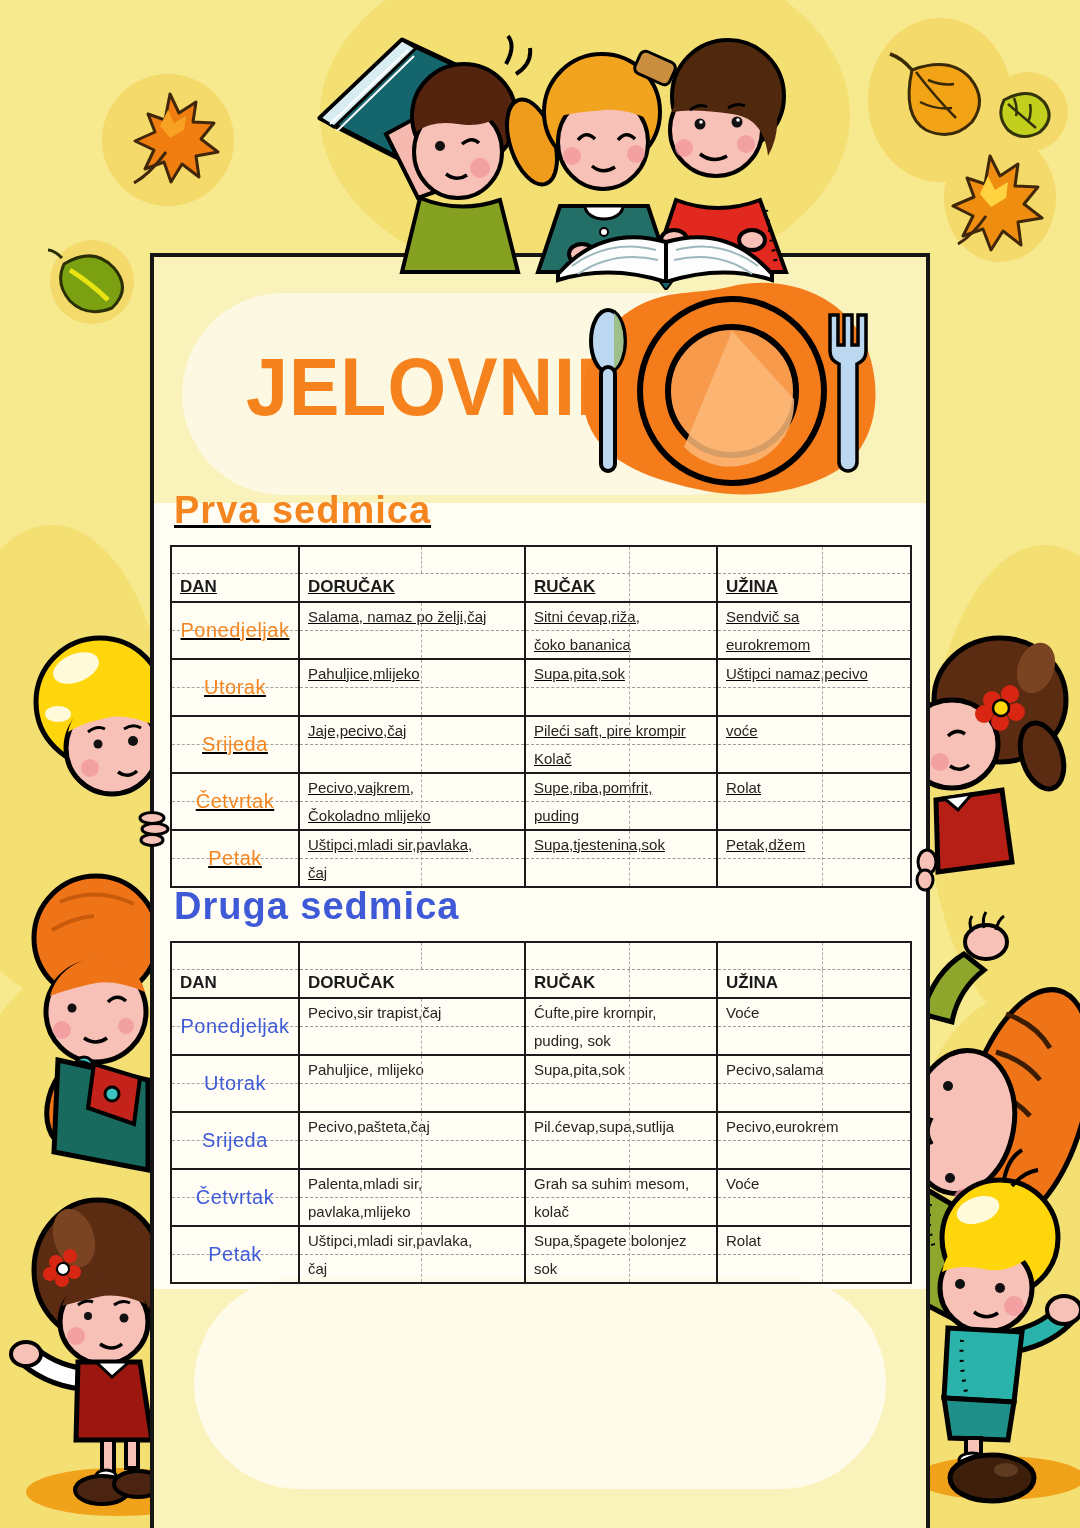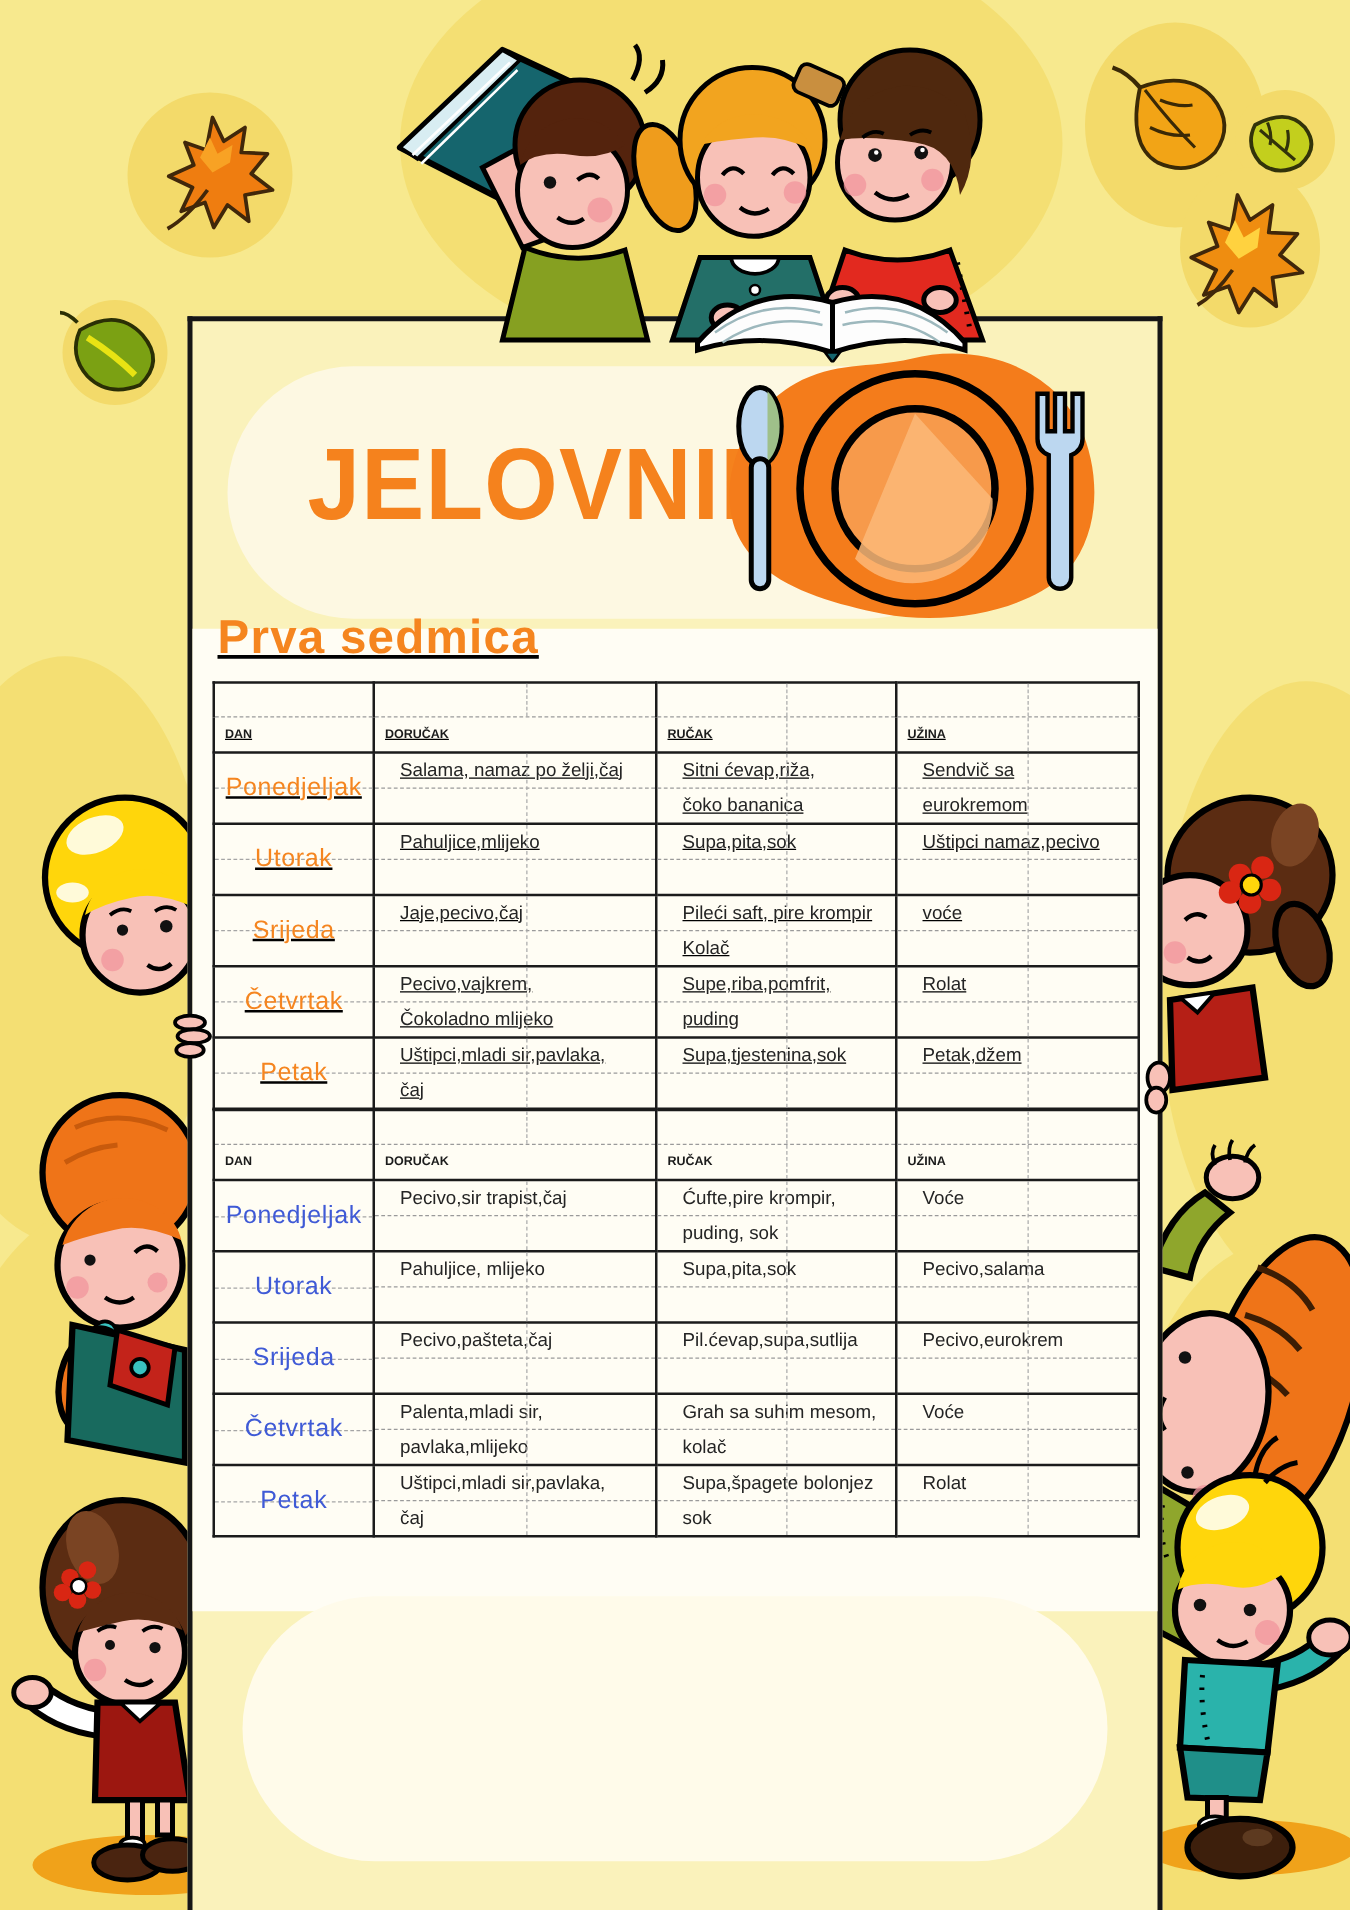--- a/index.html
+++ b/index.html
@@ -27,29 +27,29 @@
   .week-0{top:234px;text-decoration:underline;}
   .week-1{top:630px;}
   .week h2{margin:0 0 14px 4px;font-size:38px;line-height:1.05;font-weight:bold;letter-spacing:1px;}
   .week-0 h2{color:#f5851f;}
   .week-1 h2{color:#3f5ad6;}
 
   
   table.menu{border-collapse:collapse;table-layout:fixed;width:740px;background:transparent;}
   table.menu th,table.menu td{border:2px solid #1b1b1b;padding:0;position:relative;}
   tr.band th{height:26px;border-bottom:1px dashed #9a9a9a;}
-  tr.labels th{height:27px;border-top:1px dashed #9a9a9a;font-size:10px;font-weight:bold;
+  tr.labels th{height:27px;border-top:1px dashed #9a9a9a;font-size:17px;font-weight:bold;
                color:#1b1b1b;text-align:left;padding-left:8px;}
   td.day{height:54px;text-align:center;vertical-align:middle;font-size:20px;letter-spacing:0.5px;}
   .week-0 td.day{color:#f5851f;}
   .week-1 td.day{color:#3f5ad6;}
   td.day::before{content:"";position:absolute;left:0;right:0;top:50%;border-top:1px dashed #a5a5a5;z-index:0;}
   td.day span{position:relative;z-index:1;}
   td.meal{height:54px;vertical-align:top;}
-  td.meal .l1,.l2{height:27px;display:flex;align-items:center;padding:0 20px;
+  td.meal .l1,.l2{height:27px;display:flex;align-items:center;padding:0 8px;
                   font-size:15px;color:#242424;white-space:nowrap;}
   td.meal .l1{border-bottom:1px dashed #9a9a9a;}
   .vdash::after{content:"";position:absolute;top:0;bottom:0;left:54%;border-left:1px dashed #ababab;}
 </style>
 </head>
 <body>
 
 <div class="page">
 
   <svg class="bg-decor" width="1080" height="1528" viewBox="0 0 1080 1528">
@@ -329,20 +329,21 @@
               <td class="meal vdash">
                 <div class="l1">Petak,džem</div>
                 <div class="l2"></div>
               </td>
             </tr>
           </tbody>
       </table>
     </section>
 
     <section class="week week-1">
+      <h2>Druga sedmica</h2>
       <table class="menu">
           <colgroup>
             <col style="width: 128px;">
             <col style="width: 226px;">
             <col style="width: 192px;">
             <col style="width: 194px;">
           </colgroup>
         <thead>
             <tr class="band">
               <th></th>

